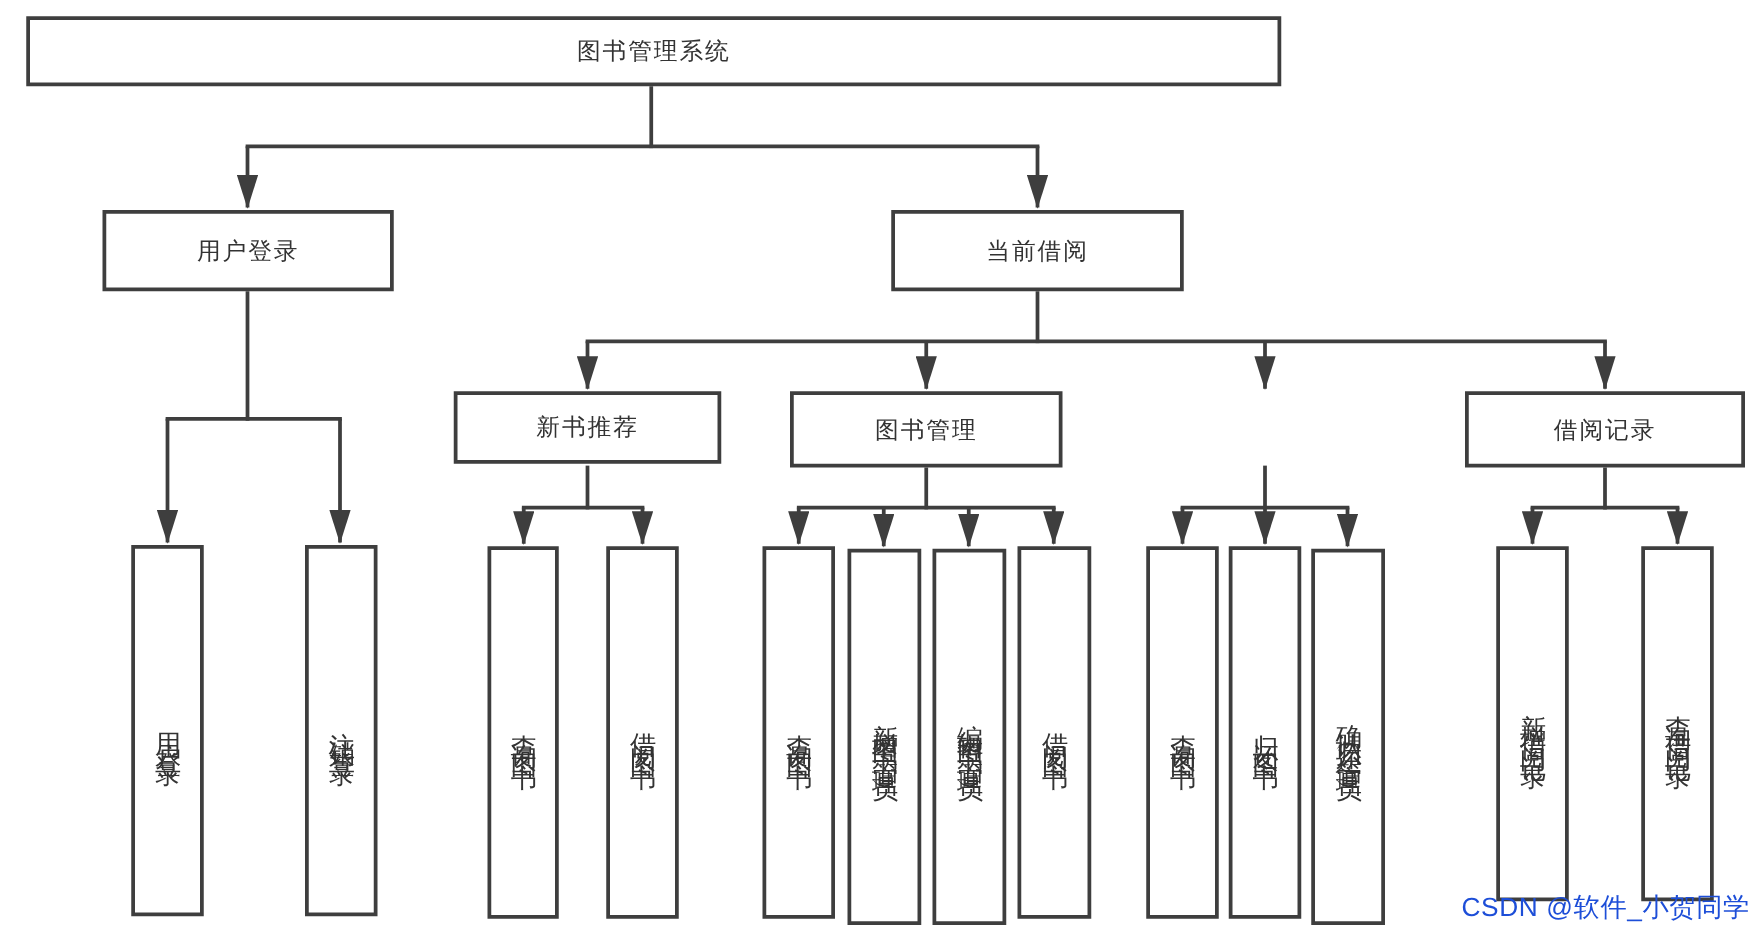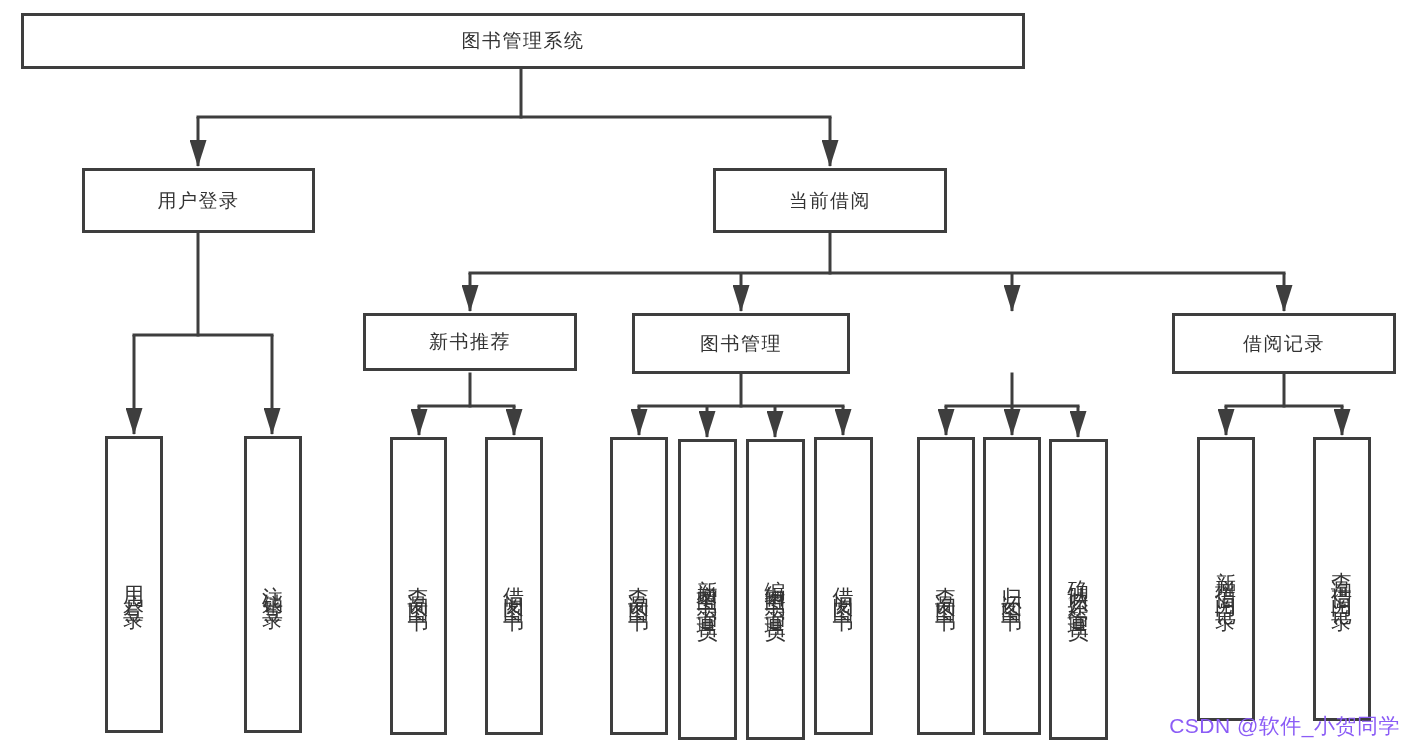--- a/index.html
+++ b/index.html
@@ -31,21 +31,21 @@
     font-size:21px;
     letter-spacing:8px;
     line-height:1;
     padding:8px 0;
   }
   .leaf-long { font-size:21px; letter-spacing:6px; }
   .watermark {
     position:absolute;
     right:5px;
     bottom:7px;
-    color:#8b5cf6;
+    color:#1d4ed8;
     font-size:21px;
     letter-spacing:0.5px;
     z-index:3;
     white-space:nowrap;
   }
 </style>
 </head>
 <body>
 
 <div class="canvas">

